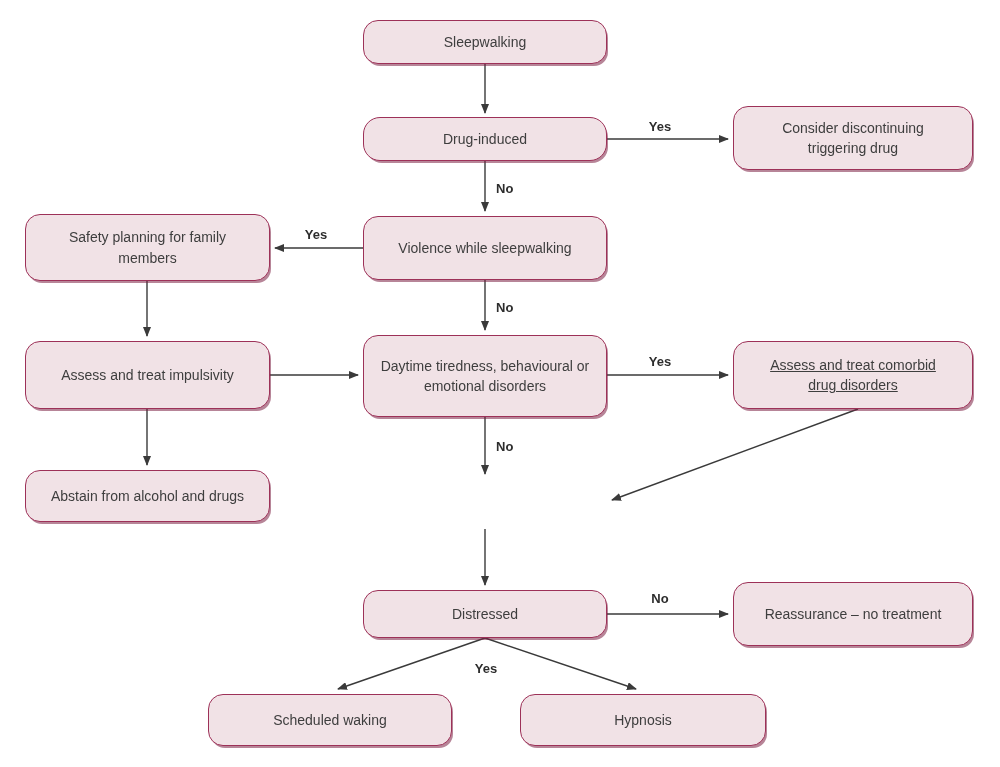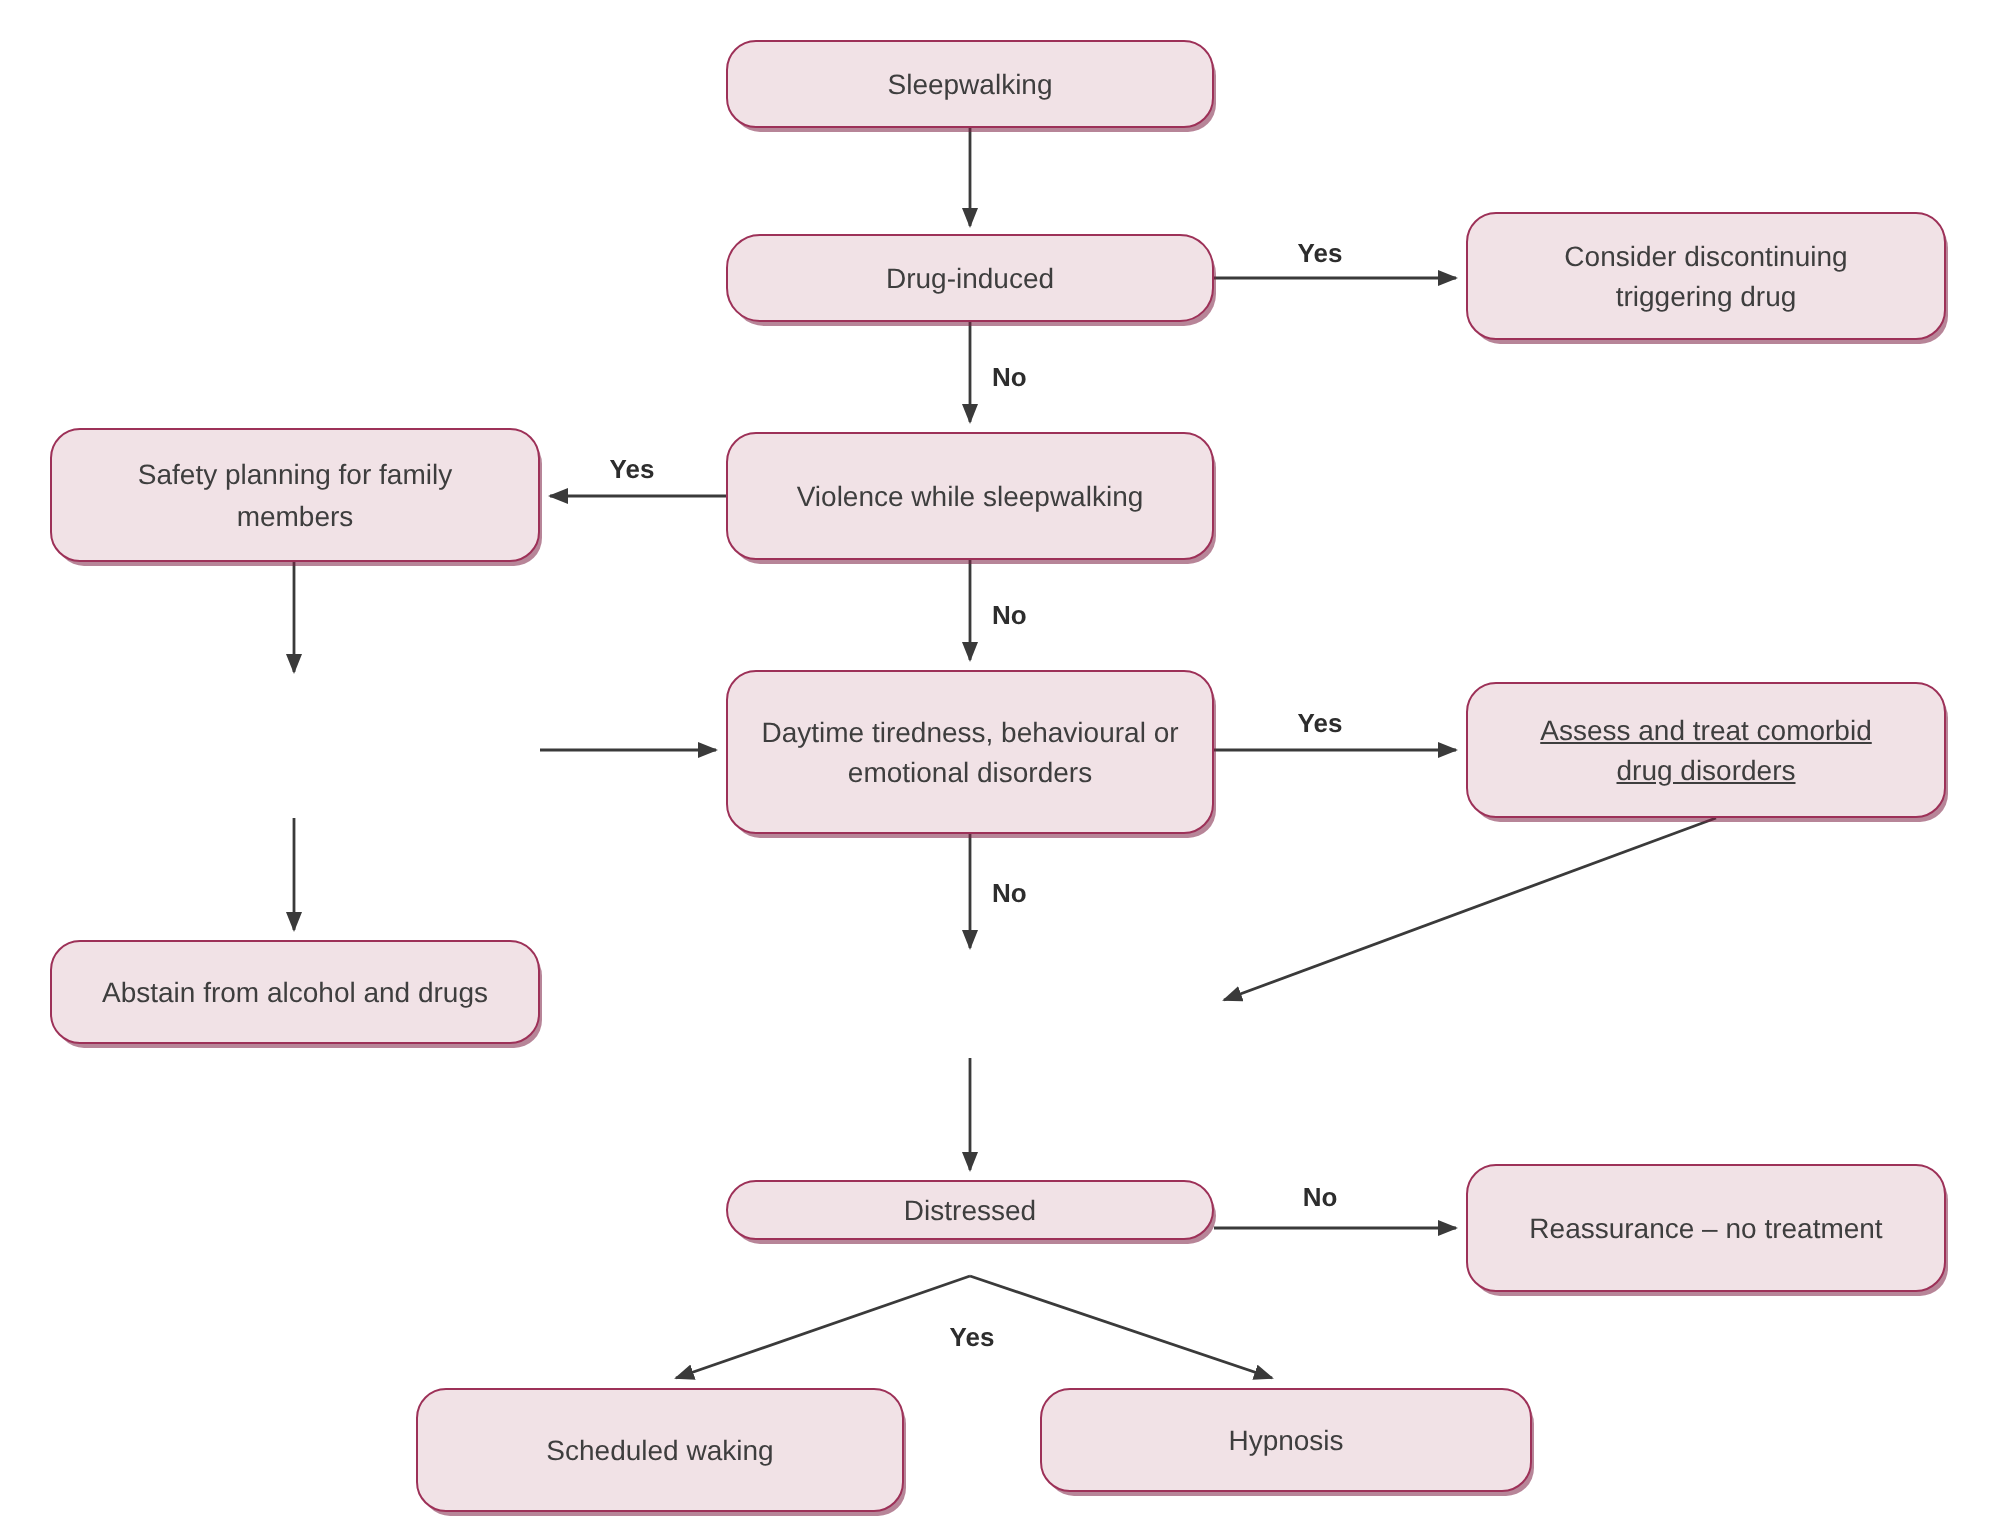--- a/index.html
+++ b/index.html
@@ -56,23 +56,23 @@
   #n-sleepwalking { left: 363px; top: 20px;  width: 244px; height: 44px; }
   #n-drug         { left: 363px; top: 117px; width: 244px; height: 44px; border-radius: 17px; }
   #n-consider     { left: 733px; top: 106px; width: 240px; height: 64px; }
   #n-safety       { left: 25px;  top: 214px; width: 245px; height: 67px; }
   #n-violence     { left: 363px; top: 216px; width: 244px; height: 64px; }
   #n-impulsivity  { left: 25px;  top: 341px; width: 245px; height: 68px; }
   #n-daytime      { left: 363px; top: 335px; width: 244px; height: 82px; }
   #n-comorbid     { left: 733px; top: 341px; width: 240px; height: 68px; text-decoration: underline; }
   #n-abstain      { left: 25px;  top: 470px; width: 245px; height: 52px; }
   #n-safe         { left: 363px; top: 479px; width: 244px; height: 50px; }
-  #n-distressed   { left: 363px; top: 590px; width: 244px; height: 30px; text-align: center; }
+  #n-distressed   { left: 363px; top: 590px; width: 244px; height: 48px; text-align: center; }
   #n-reassurance  { left: 733px; top: 582px; width: 240px; height: 64px; }
-  #n-scheduled    { left: 208px; top: 694px; width: 244px; height: 62px; }
+  #n-scheduled    { left: 208px; top: 694px; width: 244px; height: 52px; }
   #n-hypnosis     { left: 520px; top: 694px; width: 246px; height: 52px; }
 </style>
 </head>
 <body>
 
 <div class="canvas">
 
   <svg class="connectors" viewBox="0 0 1000 767" xmlns="http://www.w3.org/2000/svg">
     <defs>
       <marker id="ah" viewBox="0 0 10 8" refX="9" refY="4" markerWidth="10" markerHeight="8" markerUnits="userSpaceOnUse" orient="auto">
@@ -120,20 +120,23 @@
   </div>
 
   <div class="node" id="n-safety">
     <span class="line">Safety planning for family members</span>
   </div>
 
   <div class="node" id="n-violence">
     <span class="line">Violence while sleepwalking</span>
   </div>
 
+  <div class="node" id="n-impulsivity">
+    <span class="line">Assess and treat impulsivity</span>
+  </div>
 
   <div class="node" id="n-daytime">
     <span class="line">Daytime tiredness, behavioural or</span>
     <span class="line">emotional disorders</span>
   </div>
 
   <div class="node" id="n-comorbid">
     <span class="line">Assess and treat comorbid</span>
     <span class="line">drug disorders</span>
   </div>

